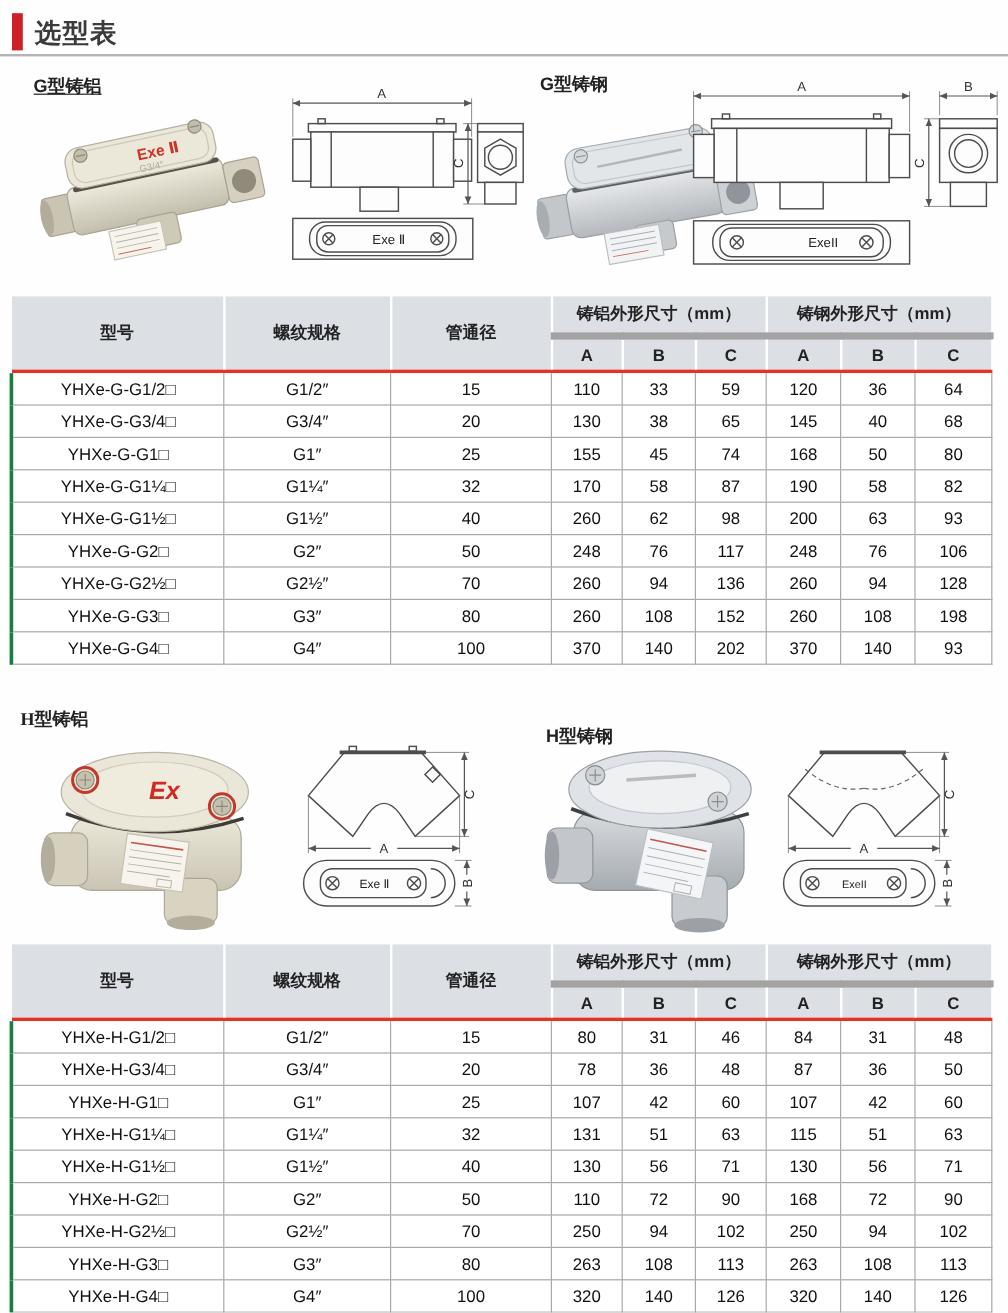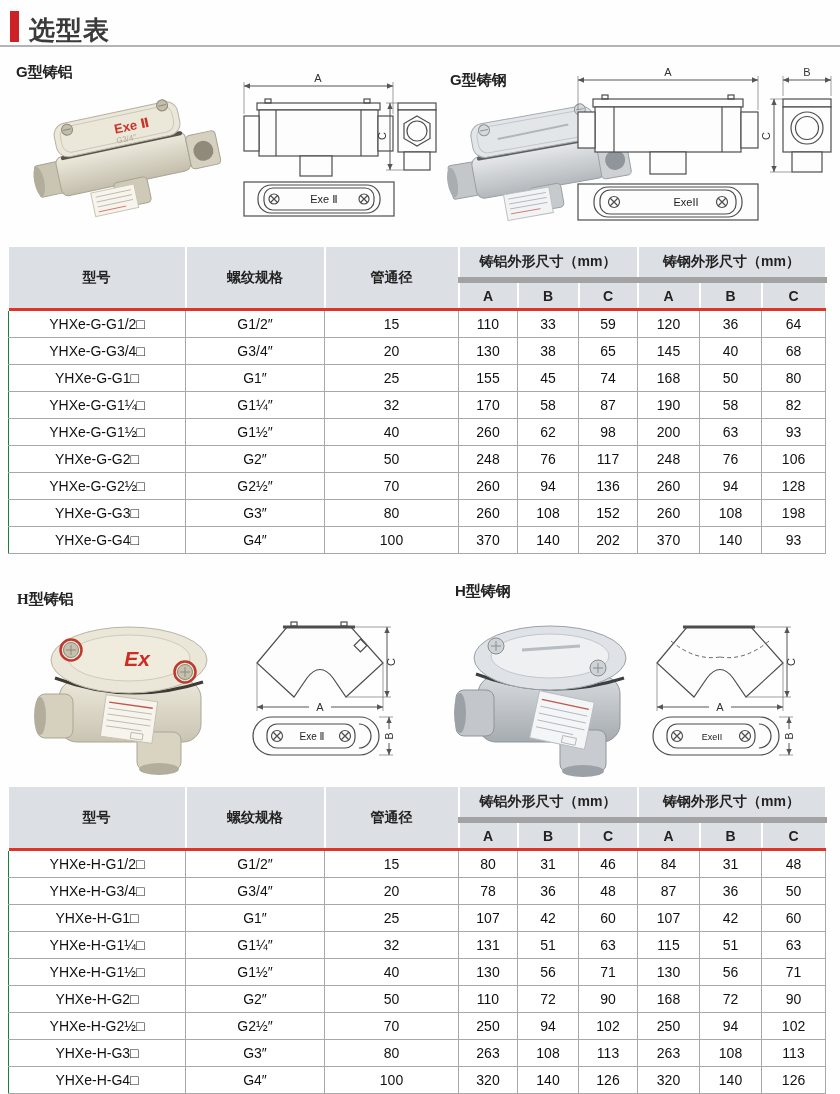--- a/index.html
+++ b/index.html
@@ -1,54 +1,54 @@
 <!DOCTYPE html>
 <html><head>
 <meta charset="utf-8">
 <style>
   html,body{margin:0;padding:0;background:#fff;}
   .page{position:relative;width:840px;height:1094px;background:#fefefe;overflow:hidden;
         font-family:"Liberation Sans","DejaVu Sans",sans-serif;color:#141414;}
   
   .title-accent{position:absolute;left:10px;top:11px;width:9px;height:31px;background:#ce2127;}
-  .page-title{position:absolute;left:29px;top:13px;font-size:26px;font-weight:bold;color:#3a3a3a;letter-spacing:1px;}
+  .page-title{position:absolute;left:29px;top:13px;font-size:22px;font-weight:bold;color:#3a3a3a;letter-spacing:1px;}
   .title-rule{position:absolute;left:0;top:45px;width:840px;height:2px;background:#b3b4b6;}
   .sec-label{position:absolute;font-size:15px;font-weight:bold;color:#222;}
   .abs{position:absolute;}
   
   table.spec{border-collapse:collapse;table-layout:fixed;width:817px;}
   table.spec th{background:#dce0e4;font-size:14px;font-weight:bold;color:#222;
                 border-right:2px solid #fff;padding:0;text-align:center;}
   table.spec th.grp{height:30px;border-bottom:6px solid #a3a3a3;}
   table.spec th.main{height:57px;}
   table.spec th.sub{height:25px;font-weight:bold;}
   table.spec tr.redline td{border:none;background:#e23327;height:3px;padding:0;line-height:0;}
   table.spec tbody td{height:26px;text-align:center;font-size:14px;color:#111;padding:0;
                 border-right:1px solid #a8a8a8;border-bottom:1px solid #a8a8a8;background:#fff;}
-  table.spec tbody td:first-child{border-left:1px solid #15803d;}
+  table.spec tbody td:first-child{border-left:3px solid #15803d;}
   svg text{font-family:"Liberation Sans","DejaVu Sans",sans-serif;}
   .ln{stroke:#4d4d4d;stroke-width:1.2;fill:none;}
   .lnf{stroke:#4d4d4d;stroke-width:1.2;fill:#fdfdfd;}
   .dim{stroke:#555;stroke-width:1;fill:none;}
   .ext{stroke:#777;stroke-width:0.7;fill:none;}
   .dimtxt{font-size:11px;fill:#333;}
 </style>
 </head>
 <body>
 
 <div class="page">
 
   <div class="title-accent"></div>
   <div class="page-title">选型表</div>
   <div class="title-rule"></div>
 
-  <div class="sec-label" style="left:16px;top:63px;">G型铸铝</div>
-  <div class="sec-label" style="left:450px;top:71px;">G型铸钢</div>
+  <div class="sec-label" style="left:28px;top:63px;text-decoration:underline;">G型铸铝</div>
+  <div class="sec-label" style="left:450px;top:61px;">G型铸钢</div>
   <div class="sec-label" style="left:17px;top:590px;font-family:Liberation Serif, serif;">H型铸铝</div>
-  <div class="sec-label" style="left:455px;top:582px;">H型铸钢</div>
+  <div class="sec-label" style="left:455px;top:604px;">H型铸钢</div>
 
   <svg class="abs" style="left:20px;top:85px;" width="212" height="145" viewBox="0 0 212 145">
     <defs>
       <linearGradient id="gradAlu" x1="0" y1="0" x2="0" y2="1">
         <stop offset="0" stop-color="#efecdf"></stop>
           <stop offset="1" stop-color="#c3beac"></stop>
       </linearGradient>
     </defs>
     <g transform="rotate(-12 106 72)">
       <rect x="14" y="62" width="26" height="32" rx="3" fill="#cac5b3" stroke="#a8a393"></rect>

